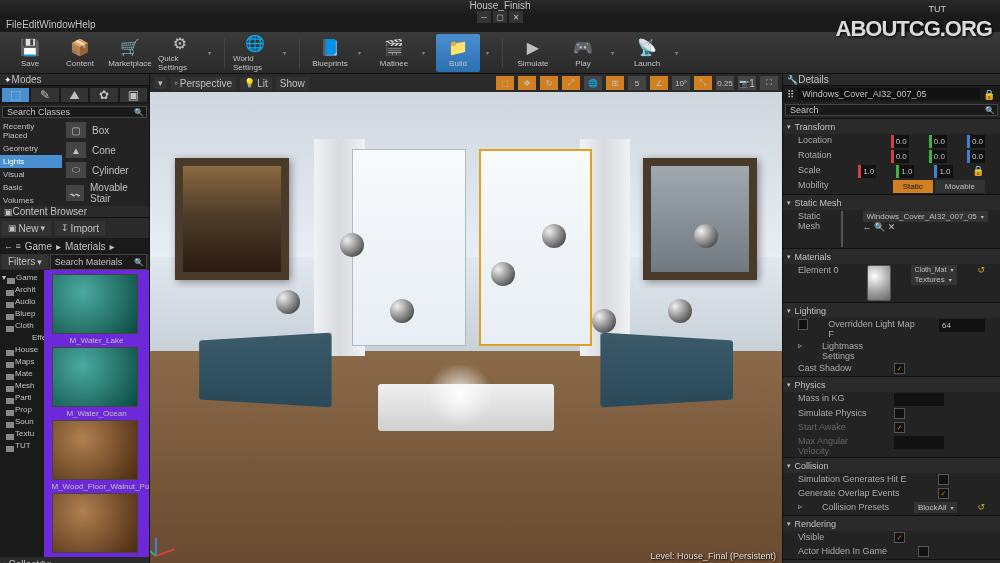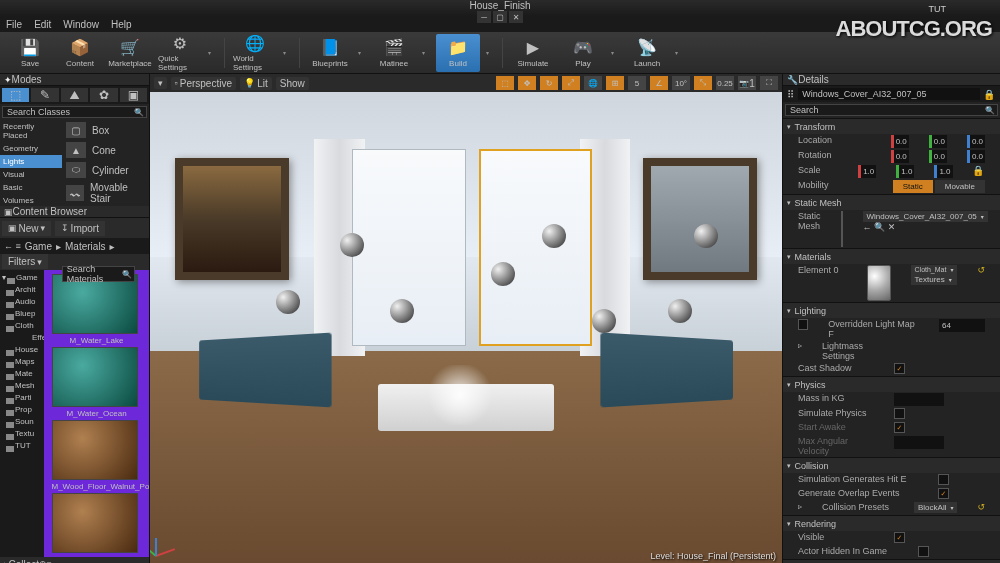--- a/index.html
+++ b/index.html
@@ -2,21 +2,21 @@
 <html><head>
 <meta charset="utf-8">
 <style>
 * { margin:0; padding:0; box-sizing:border-box; font-family:'Segoe UI',Arial,sans-serif; font-size:10px; color:#c0c0c0; }
 body { width:1000px; height:563px; background:#1a1a1a; overflow:hidden; position:relative; }
 .titlebar { height:16px; background:linear-gradient(#2a2a2a,#1a1a1a); display:flex; align-items:center; padding:0 4px;flex-direction:column; }
 .titlebar-logo { width:12px; height:12px; background:#555; border-radius:50%; margin-right:6px; }
 .titlebar-title { flex:1; }
 .win-controls { display:flex; gap:2px; }
 .win-btn { width:14px; height:12px; background:#333; display:flex; align-items:center; justify-content:center; font-size:8px; }
-.menubar { height:16px; background:#1a1a1a; display:flex; align-items:center; padding:0 6px; gap:12px; }
+.menubar { height:16px; background:#1a1a1a; display:flex; align-items:center; padding:0 6px; }
 .menubar span { font-size:10px; }
 .toolbar-main { height:42px; background:linear-gradient(#3a3a3a,#2a2a2a); display:flex; align-items:center; padding:0 8px; gap:6px; border-bottom:1px solid #111; position:relative; }
 .tool-btn { width:44px; height:38px; display:flex; flex-direction:column; align-items:center; justify-content:center; border-radius:2px; gap:1px; }
 .tool-btn.active { background:linear-gradient(#4a90d0,#2a70b0); }
 .tool-icon { width:20px; height:20px; display:flex; align-items:center; justify-content:center; font-size:16px; }
 .tool-label { font-size:8px; }
 .tool-sep { width:1px; height:30px; background:#444; margin:0 2px; }
 .tool-arrow { width:8px; font-size:6px; color:#888; }
 .main-layout { display:flex; height:489px; }
 .left-col { width:150px; background:#222; display:flex; flex-direction:column; border-right:1px solid #111; }
@@ -235,21 +235,21 @@
       <div class="cb-toolbar">
         <div class="cb-btn">▣ <span>New</span> ▾</div>
         <div class="cb-btn">↧ <span>Import</span></div>
       </div>
       <div class="cb-path">
         ← ≡ <span>Game</span> <span>▸</span>
         <span>Materials</span> <span>▸</span>
       </div>
       <div class="cb-filter-row">
         <div class="cb-btn"><span>Filters</span>▾</div>
-        <div class="search-box" style="flex:1;margin:12px">Search Materials</div>
+        <div class="search-box" style="flex:1;margin:0">Search Materials</div>
       </div>
       <div class="cb-body">
         <div class="cb-tree" id="cbtree">
             <div class="tree-item">▾<span class="folder-ic"></span>Game</div>
             <div class="tree-item" style="padding-left: 6px;"><span class="folder-ic"></span>Archit</div>
             <div class="tree-item" style="padding-left: 6px;"><span class="folder-ic"></span>Audio</div>
             <div class="tree-item" style="padding-left: 6px;"><span class="folder-ic"></span>Bluep</div>
             <div class="tree-item" style="padding-left: 6px;"><span class="folder-ic"></span>Cloth</div>
             <div class="tree-item" style="padding-left: 6px; margin-left: 25px;"><span class="folder-ic"></span>Effect</div>
             <div class="tree-item" style="padding-left: 6px;"><span class="folder-ic"></span>House</div>

